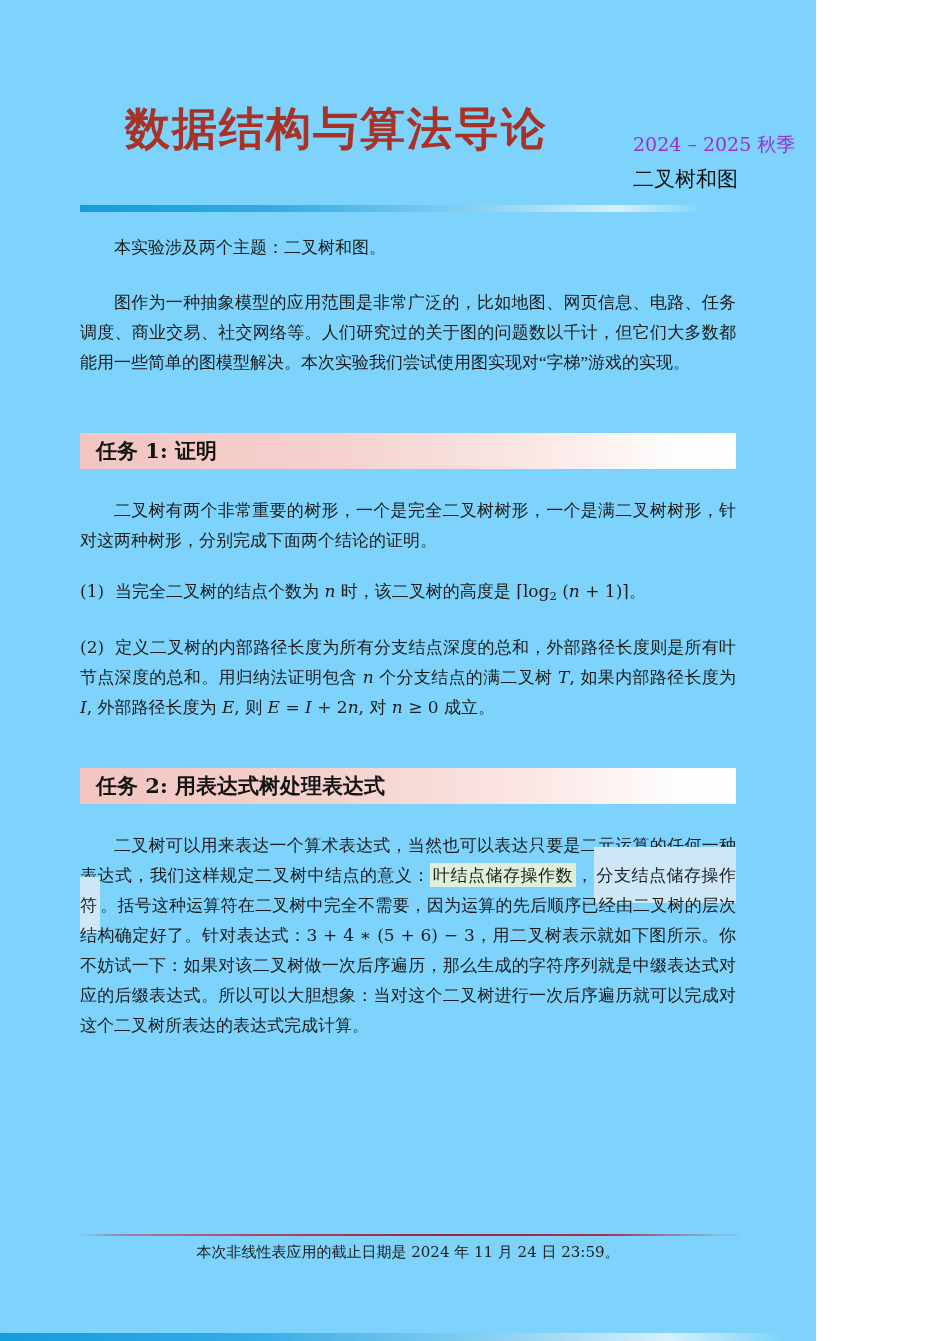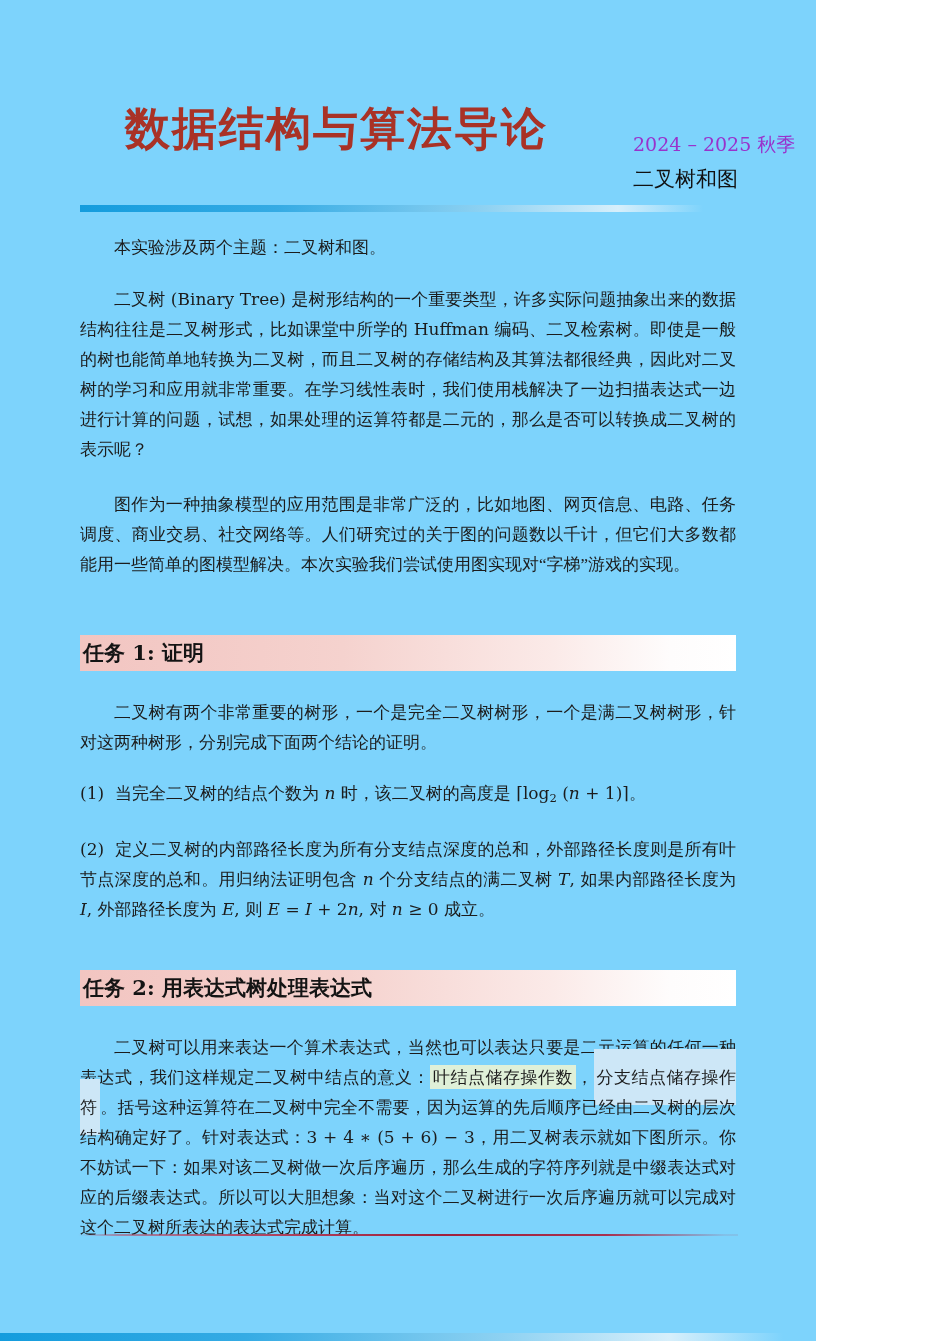--- a/index.html
+++ b/index.html
@@ -45,21 +45,21 @@
   }
   
   .content { font-size: 17px; line-height: 30px; text-align: justify; }
   .content p.para { text-indent: 2em; }
   .content p.p1 { margin-top: 20px; }
   .content p.p2 { margin-top: 22px; }
   .content p.p3 { margin-top: 26px; font-family: Liberation Serif, serif; }
   .task-heading {
     margin-top: 55px;
     height: 36px; line-height: 36px;
-    padding-left: 3px;
+    padding-left: 16px;
     font-size: 21px; font-weight: 700; color: #141414;
     background: linear-gradient(to right,
       var(--task-header-pink, #f2c5c1) 0%, #f5d2ce 40%,
       #fbeae8 72%, #fefcfc 90%, #ffffff 100%);
   }
   .task-heading.second { margin-top: 46px; }
   .task-intro { margin-top: 26px; text-indent: 2em; }
   .item { margin-top: 21px; text-indent: 0; }
   .task2-para { margin-top: 26px; text-indent: 2em; }
   
@@ -100,31 +100,31 @@
     <div class="header-right">
       <div class="semester">2024 – 2025 秋季</div>
       <div class="subtitle">二叉树和图</div>
     </div>
   </div>
 
   <div class="top-bar"></div>
 
   <div class="content">
     <p class="para p1">本实验涉及两个主题：二叉树和图。</p>
-    <p class="para p2">二叉树 (Binary Tree) 是树形结构的一个重要类型，许多实际问题抽象出来的数据结构往往是二叉树形式，比如课堂中所学的 Huffman 编码、二叉检索树。即使是一般的树也能简单地转换为二叉树，而且二叉树的存储结构及其算法都很经典，因此对二叉树的学习和应用就非常重要。在学习线性表时，我们使用栈解决了一边扫描表达式一边进行计算的问题，试想，如果处理的运算符都是二元的，那么是否可以转换成二叉树的表示呢？</p>
     <p class="para p3">图作为一种抽象模型的应用范围是非常广泛的，比如地图、网页信息、电路、任务调度、商业交易、社交网络等。人们研究过的关于图的问题数以千计，但它们大多数都能用一些简单的图模型解决。本次实验我们尝试使用图实现对“字梯”游戏的实现。</p>
 
     <h2 class="task-heading">任务 1: 证明</h2>
     <p class="task-intro">二叉树有两个非常重要的树形，一个是完全二叉树树形，一个是满二叉树树形，针对这两种树形，分别完成下面两个结论的证明。</p>
     <p class="item"><span class="seg-marker">(1)</span><span>当完全二叉树的结点个数为 </span><span class="seg-math">n</span><span> 时，该二叉树的高度是 </span><span>⌈log</span><span class="seg-sub">2</span><span> (</span><span class="seg-math">n</span><span> + 1)⌉。</span></p>
     <p class="item"><span class="seg-marker">(2)</span><span>定义二叉树的内部路径长度为所有分支结点深度的总和，外部路径长度则是所有叶节点深度的总和。用归纳法证明包含 </span><span class="seg-math">n</span><span> 个分支结点的满二叉树 </span><span class="seg-math">T</span><span>, 如果内部路径长度为 </span><span class="seg-math">I</span><span>, 外部路径长度为 </span><span class="seg-math">E</span><span>, 则 </span><span class="seg-math">E</span><span> = </span><span class="seg-math">I</span><span> + 2</span><span class="seg-math">n</span><span>, 对 </span><span class="seg-math">n</span><span> ≥ 0 成立。</span></p>
 
     <h2 class="task-heading second">任务 2: 用表达式树处理表达式</h2>
     <p class="task2-para"><span>二叉树可以用来表达一个算术表达式，当然也可以表达只要是二元运算的任何一种表达式，我们这样规定二叉树中结点的意义：</span><span class="seg-hl-green">叶结点储存操作数</span><span>，</span><span class="seg-hl-blue">分支结点储存操作符</span><span>。括号这种运算符在二叉树中完全不需要，因为运算的先后顺序已经由二叉树的层次结构确定好了。针对表达式：</span><span>3 + 4 ∗ (5 + 6) − 3</span><span>，用二叉树表示就如下图所示。你不妨试一下：如果对该二叉树做一次后序遍历，那么生成的字符序列就是中缀表达式对应的后缀表达式。所以可以大胆想象：当对这个二叉树进行一次后序遍历就可以完成对这个二叉树所表达的表达式完成计算。</span></p>
   </div>
 
   <div class="footer-block">
     <div class="footer-rule"></div>
+    <p class="footer-text">本次非线性表应用的截止日期是 2024 年 11 月 24 日 23:59。</p>
   </div>
 
   <div class="bottom-bar"></div>
 
 </div>
 
 </body></html>

